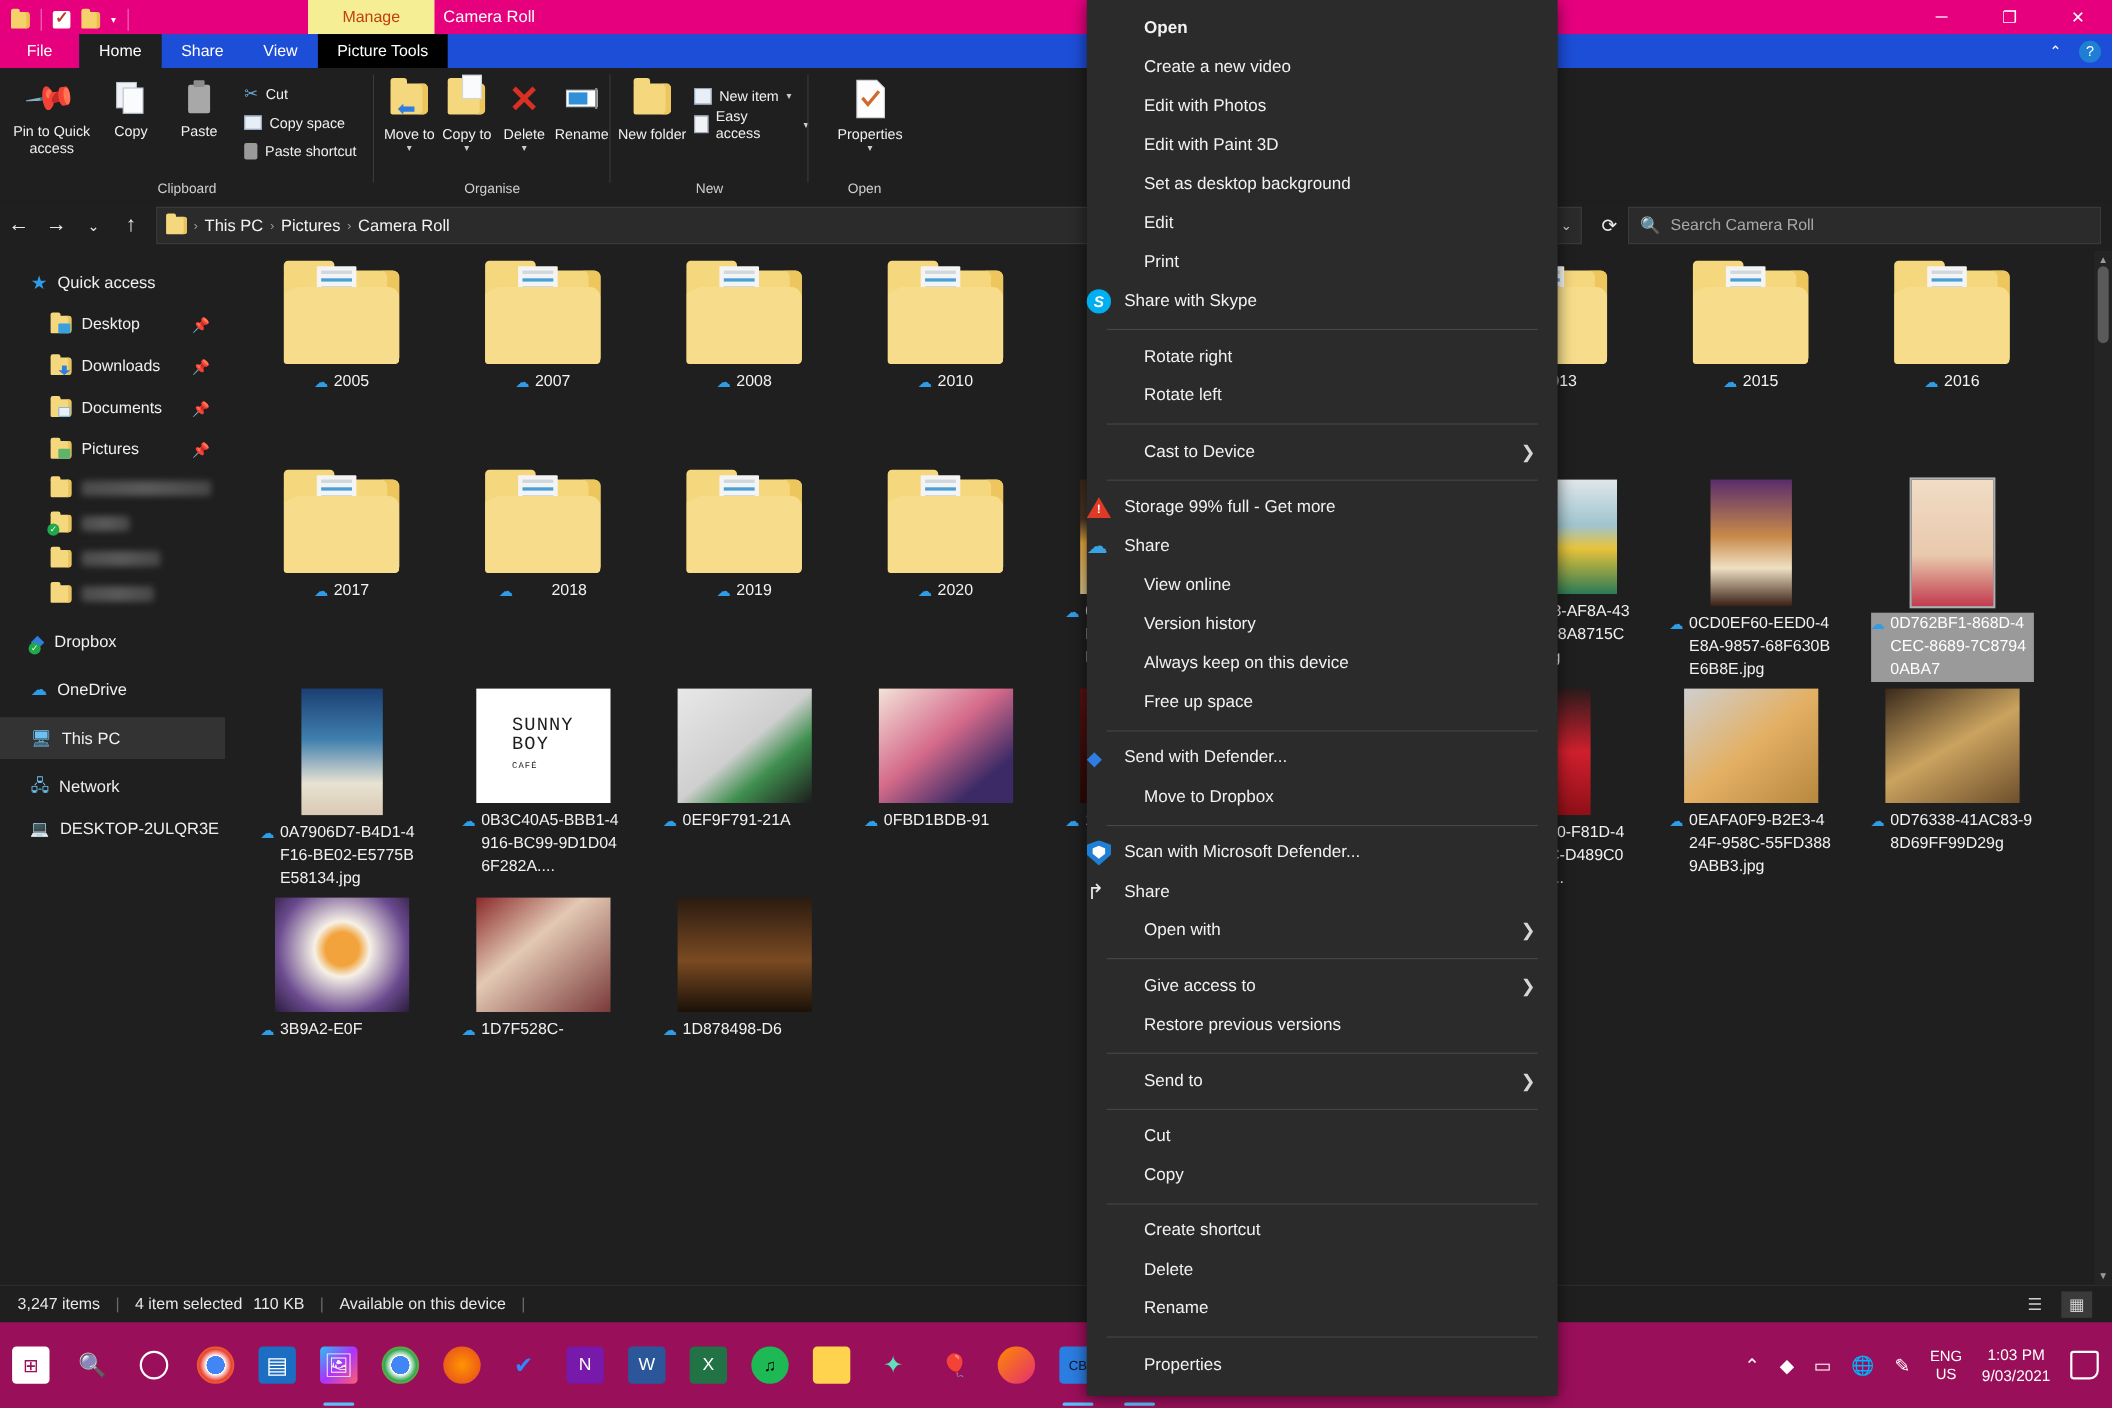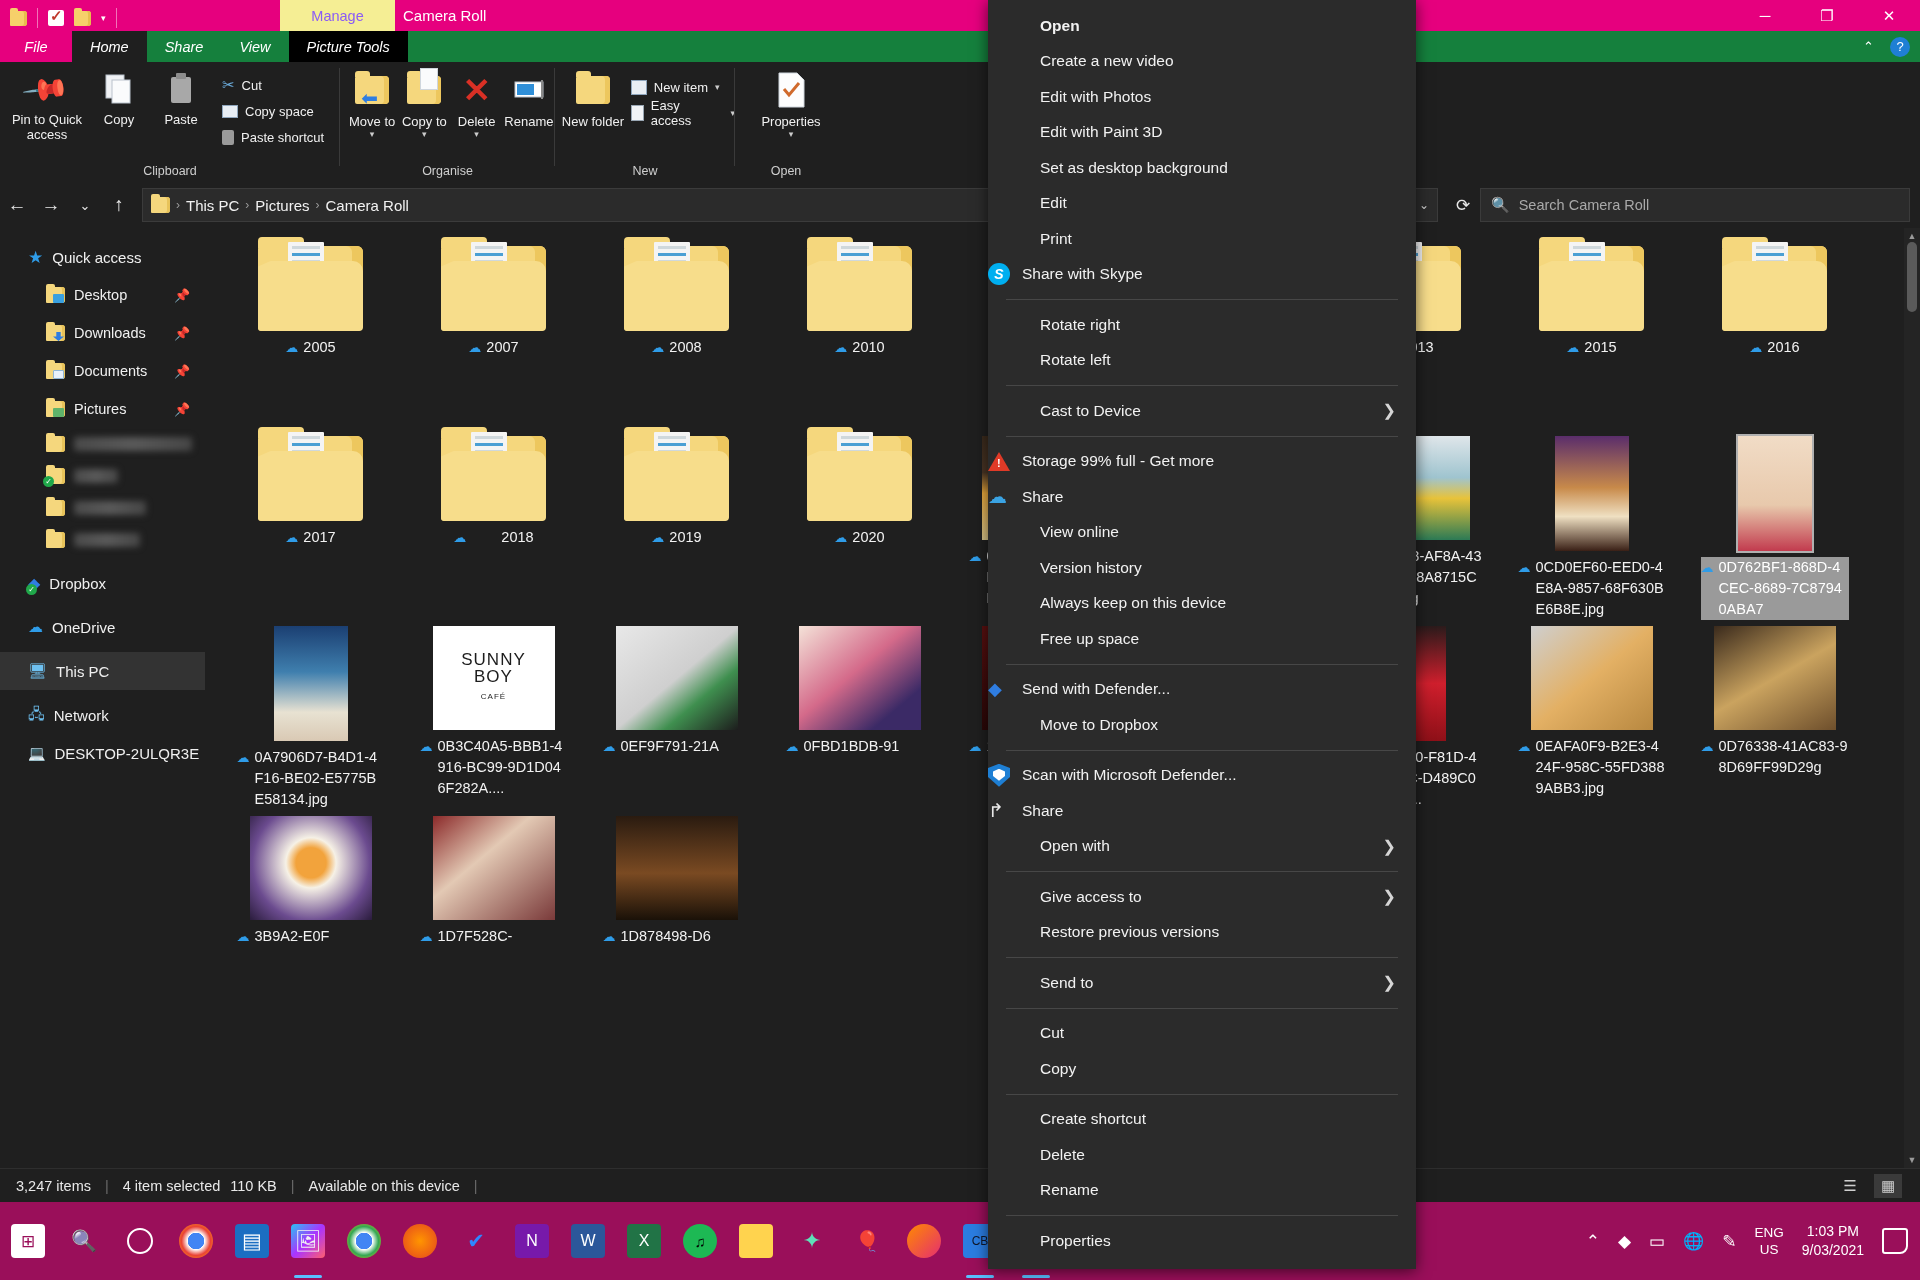--- a/index.html
+++ b/index.html
@@ -14,29 +14,29 @@
   .qat .sep { width:1px; height:20px; background:rgba(255,255,255,.45); }
   .mini-folder { width:17px; height:15px; background:#f6d06a; border-radius:1px 3px 3px 1px;
       position:relative; box-shadow:inset -3px 0 0 #e8bd4d; }
   .mini-folder:before { content:""; position:absolute; left:0; top:-3px; width:8px; height:4px;
       background:#f6d06a; border-radius:2px 2px 0 0; }
   .mini-check { width:16px; height:16px; background:#fff; border-radius:2px; position:relative; }
   .mini-check:after { content:"✓"; position:absolute; left:2px; top:-3px; color:#c0392b;
       font-size:15px; font-weight:bold; }
   .qat .caret { font-size:9px; color:#fff; }
   .manage-tab { position:absolute; left:280px; top:0; width:115px; height:31px; background:#f5ee94;
-      color:#8b5cf6; font-size:14.5px; display:flex; align-items:center; justify-content:center; }
+      color:#c2410c; font-size:14.5px; display:flex; align-items:center; justify-content:center; }
   .win-title { position:absolute; left:403px; top:0; height:31px; display:flex; align-items:center;
       font-size:15px; color:#fff; }
   .wincontrols { position:absolute; right:0; top:0; height:31px; display:flex; }
   .wincontrols div { width:62px; height:31px; display:flex; align-items:center; justify-content:center;
       font-size:15px; color:#fff; }
 
   
-  .ribbon-tabs { position:absolute; left:0; top:31px; width:1920px; height:31px; background:#15803d; display:flex;font-style:italic; }
+  .ribbon-tabs { position:absolute; left:0; top:31px; width:1920px; height:31px; background:#1d4ed8; display:flex; }
   .ribbon-tabs .tab { height:31px; padding:0 18px; display:flex; align-items:center; font-size:14.5px; color:#fff; }
   .ribbon-tabs .tab.file { background:#e6007e; width:72px; justify-content:center; padding:0; }
   .ribbon-tabs .tab.active { background:#1f1f1f; }
   .ribbon-tabs .tab.contextual { background:#000; color:#fff; }
   .ribbon-right { position:absolute; right:10px; top:31px; height:31px; display:flex;
       align-items:center; gap:16px; }
   .chev-up { color:#fff; font-size:13px; }
   .help-circle { width:20px; height:20px; border-radius:50%; background:#1f7fd4; color:#fff;
       font-size:13px; display:flex; align-items:center; justify-content:center; }
 
@@ -741,21 +741,21 @@
         </div>
         <div class="tile">
           <div class="thumb port" style="background:linear-gradient(180deg,#1b3f72,#3f7fae 40%,#e8e2d2 75%,#d9c9b4);"></div>
           <div class="name">
             <span class="cloudicon" style="font-size:13px;">☁</span>
             <span class="txt">0A7906D7-B4D1-4F16-BE02-E5775BE58134.jpg</span>
           </div>
         </div>
         <div class="tile">
           <div class="thumb" style="background:#ffffff;">
-            <div style="font-family:Liberation Sans, sans-serif;color:#1d1d1d;font-size:17px;letter-spacing:1px;text-align:center;line-height:17px;">SUNNY<br>BOY<br><span style="font-size:8px;">CAFÉ</span></div>
+            <div style="font-family:Liberation Mono, monospace;color:#1d1d1d;font-size:17px;letter-spacing:1px;line-height:17px;">SUNNY<br>BOY<br><span style="font-size:8px;">CAFÉ</span></div>
           </div>
           <div class="name">
             <span class="cloudicon" style="font-size:13px;">☁</span>
             <span class="txt">0B3C40A5-BBB1-4916-BC99-9D1D046F282A....</span>
           </div>
         </div>
         <div class="tile">
           <div class="thumb" style="background:linear-gradient(140deg,#e8e8e8,#cfcfcf 50%,#3f8f4f 70%,#1d1d1d);"></div>
           <div class="name">
             <span class="cloudicon" style="font-size:13px;">☁</span>

